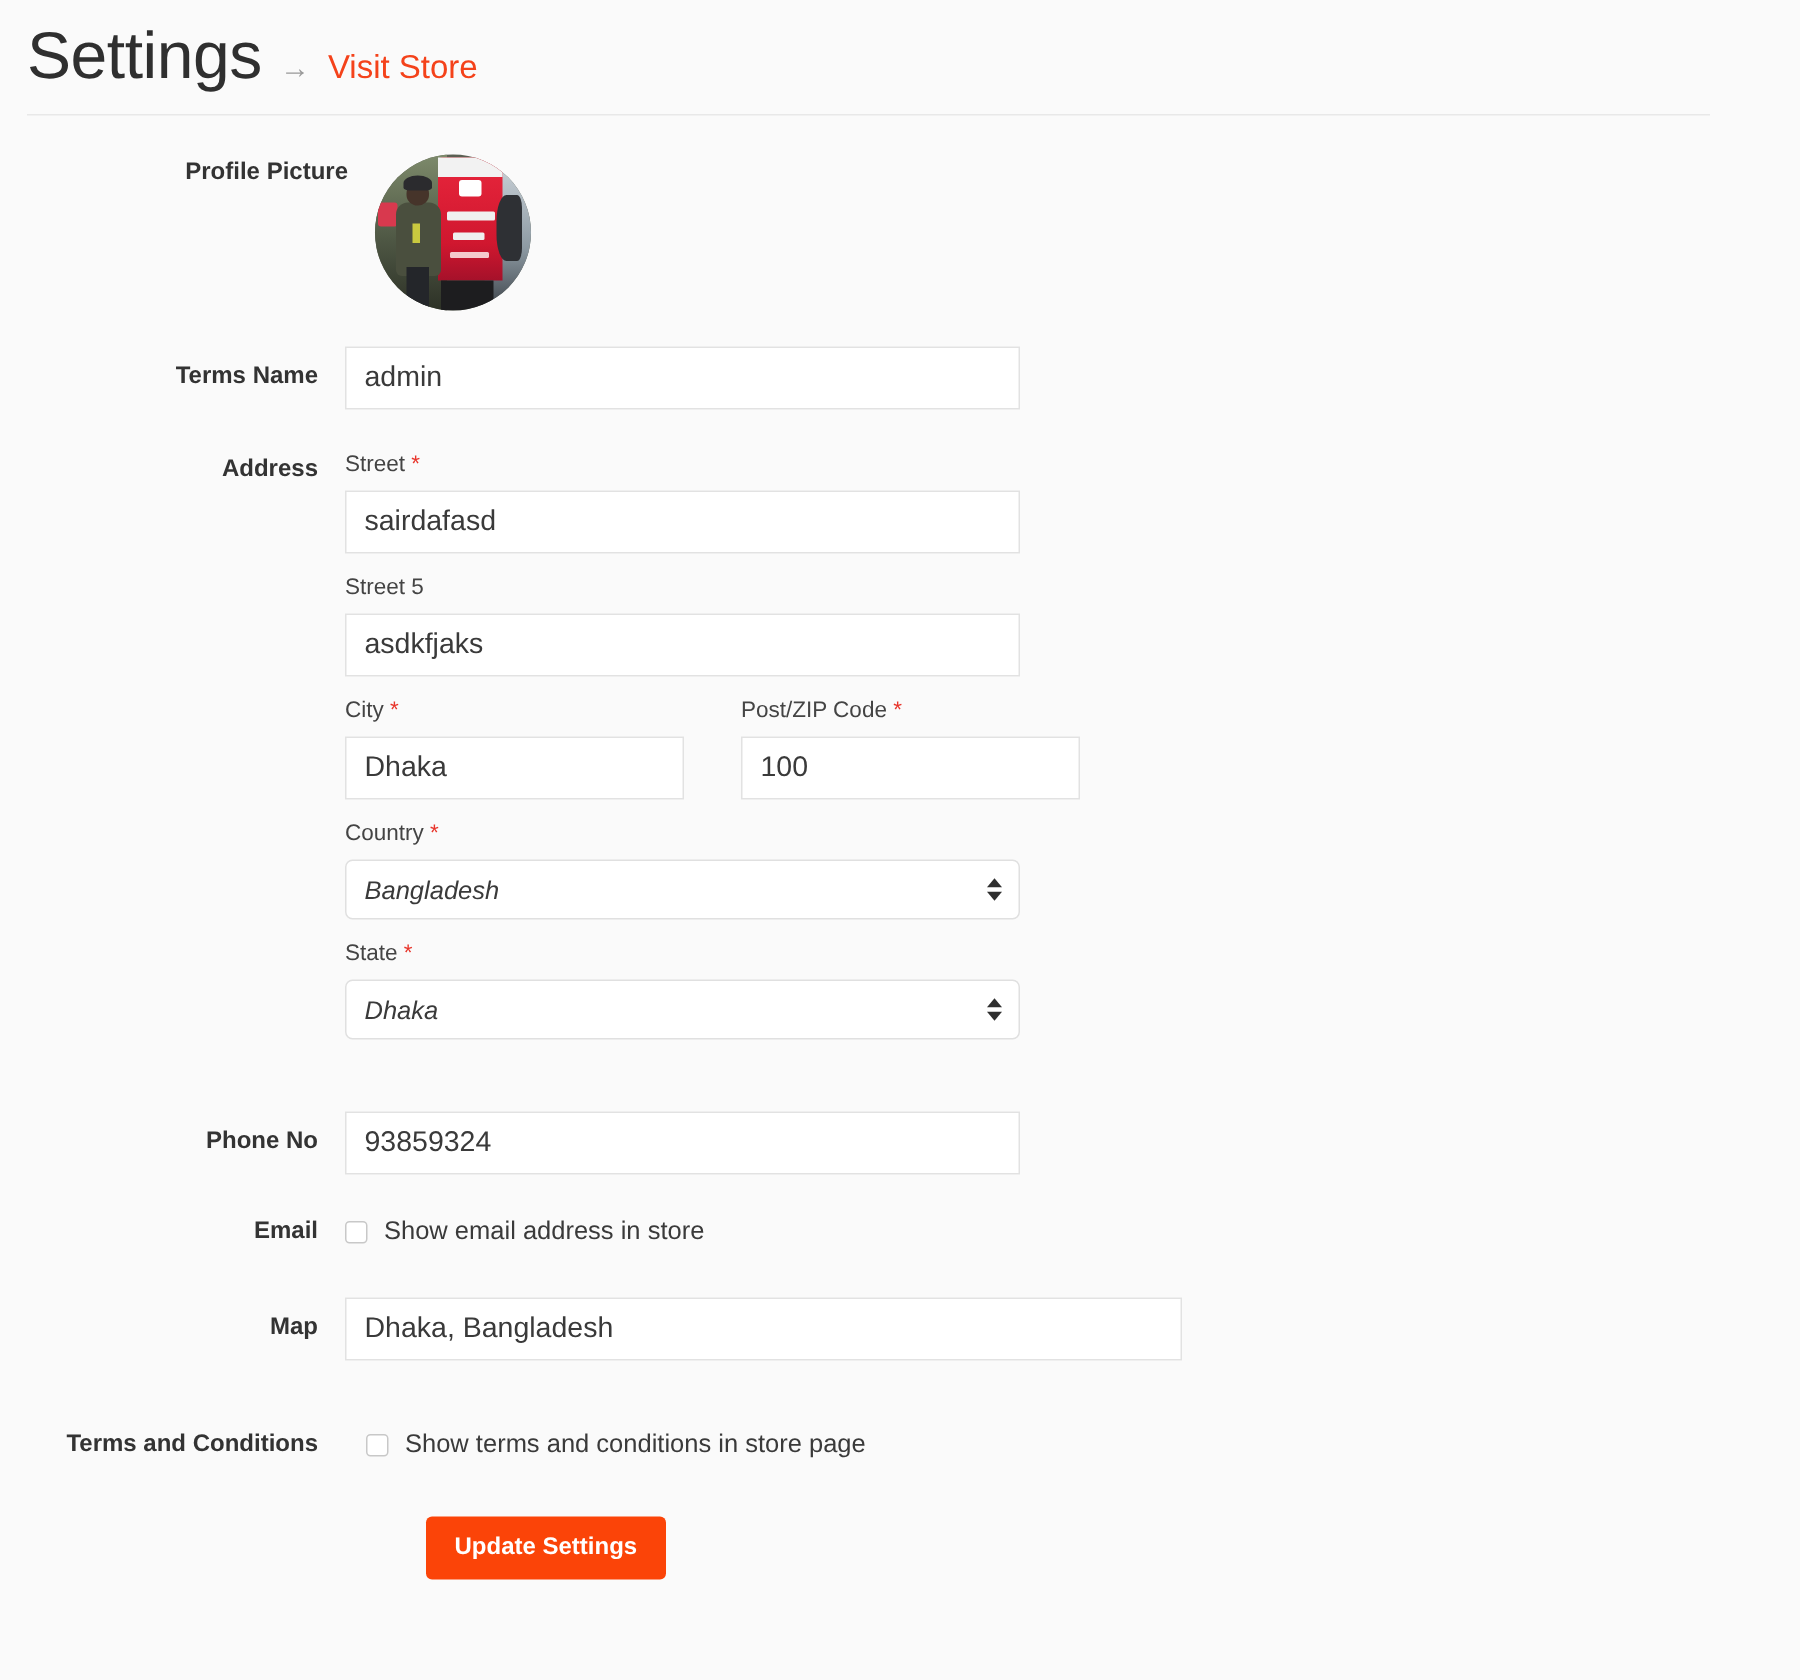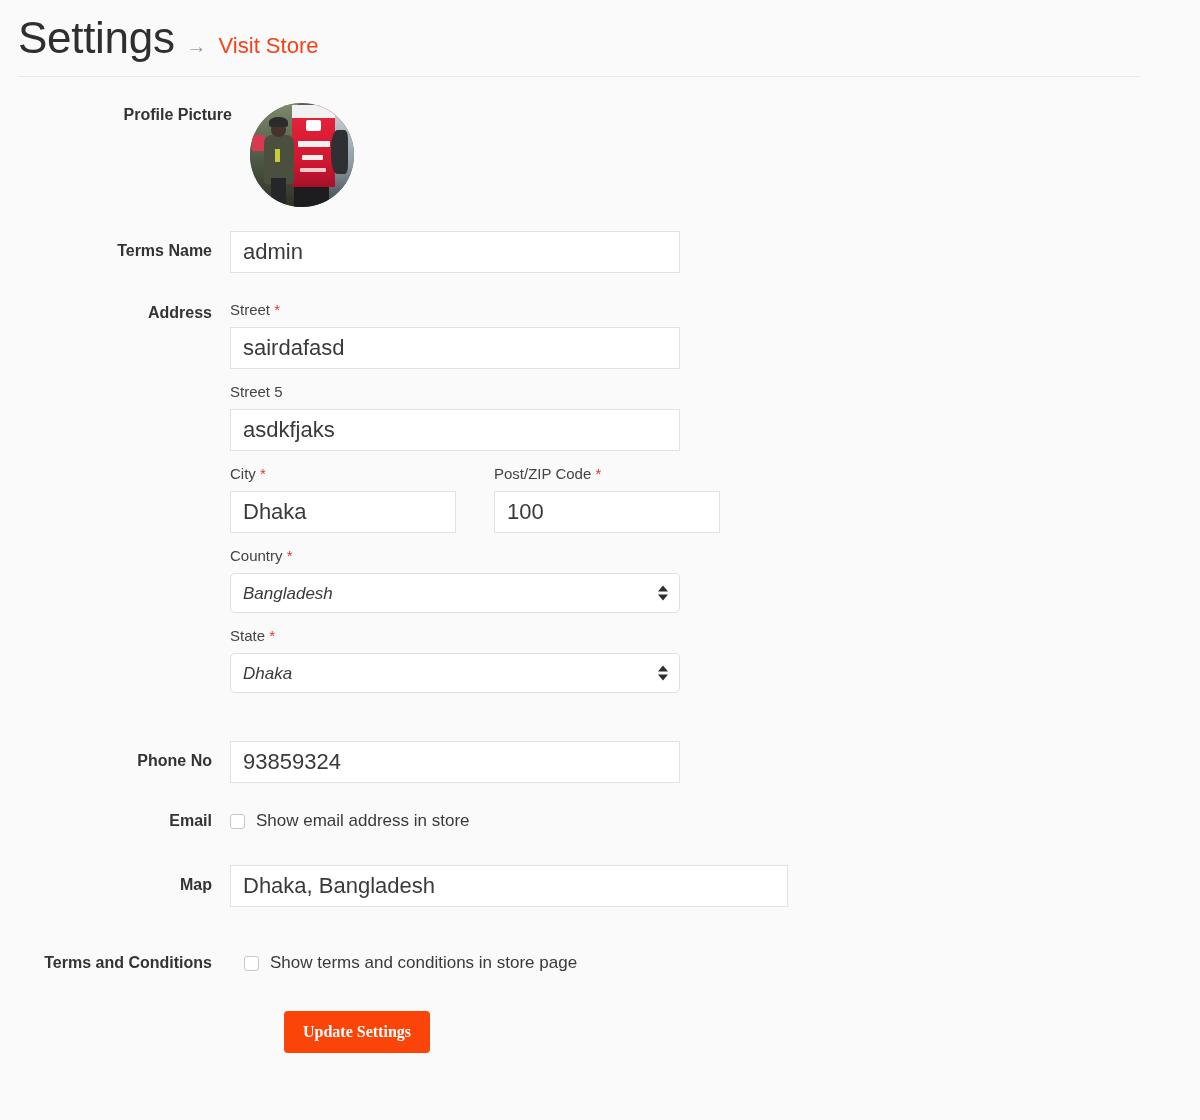--- a/index.html
+++ b/index.html
@@ -100,21 +100,21 @@
   .av-person-badge{left:24%; top:44%; width:5%; height:12%; background:#c9c93f; }
   .av-hand-r    { right:6%; top:26%; width:16%; height:42%; background:#2e3034; border-radius:40% 20% 20% 40%; }
   .av-flag      { left:2%; top:30%; width:12%; height:16%; background:#d8394e; border-radius:2px; }
 
   
   .text-input {
     display: block;
     width: 450px;
     height: 42px;
     padding: 6px 12px;
-    font-size: 22px;
+    font-size: 19px;
     font-family: "Liberation Sans", sans-serif;
     color: #3a3a3a;
     background: #ffffff;
     border: 1px solid #e2e2e2;
     border-radius: 0;
     outline: none;
   }
   .text-input.small {
     width: 226px;
   }
@@ -196,21 +196,21 @@
     font-size: 17px;
     color: #3a3a3a;
   }
 
   
   .update-button {
     background: #fb4408;
     color: #ffffff;
     border: none;
     border-radius: 4px;
-    font-family: Liberation Serif, serif;
+    font-family: Liberation Sans, sans-serif;
     font-size: 16px;
     font-weight: bold;
     padding: 13px 19px;
     cursor: pointer;
     line-height: 1;
   }
 
   
   .row-profile  { margin-top: 0; padding-left: 20px; }
   .row-store    { margin-top: 24px; }

